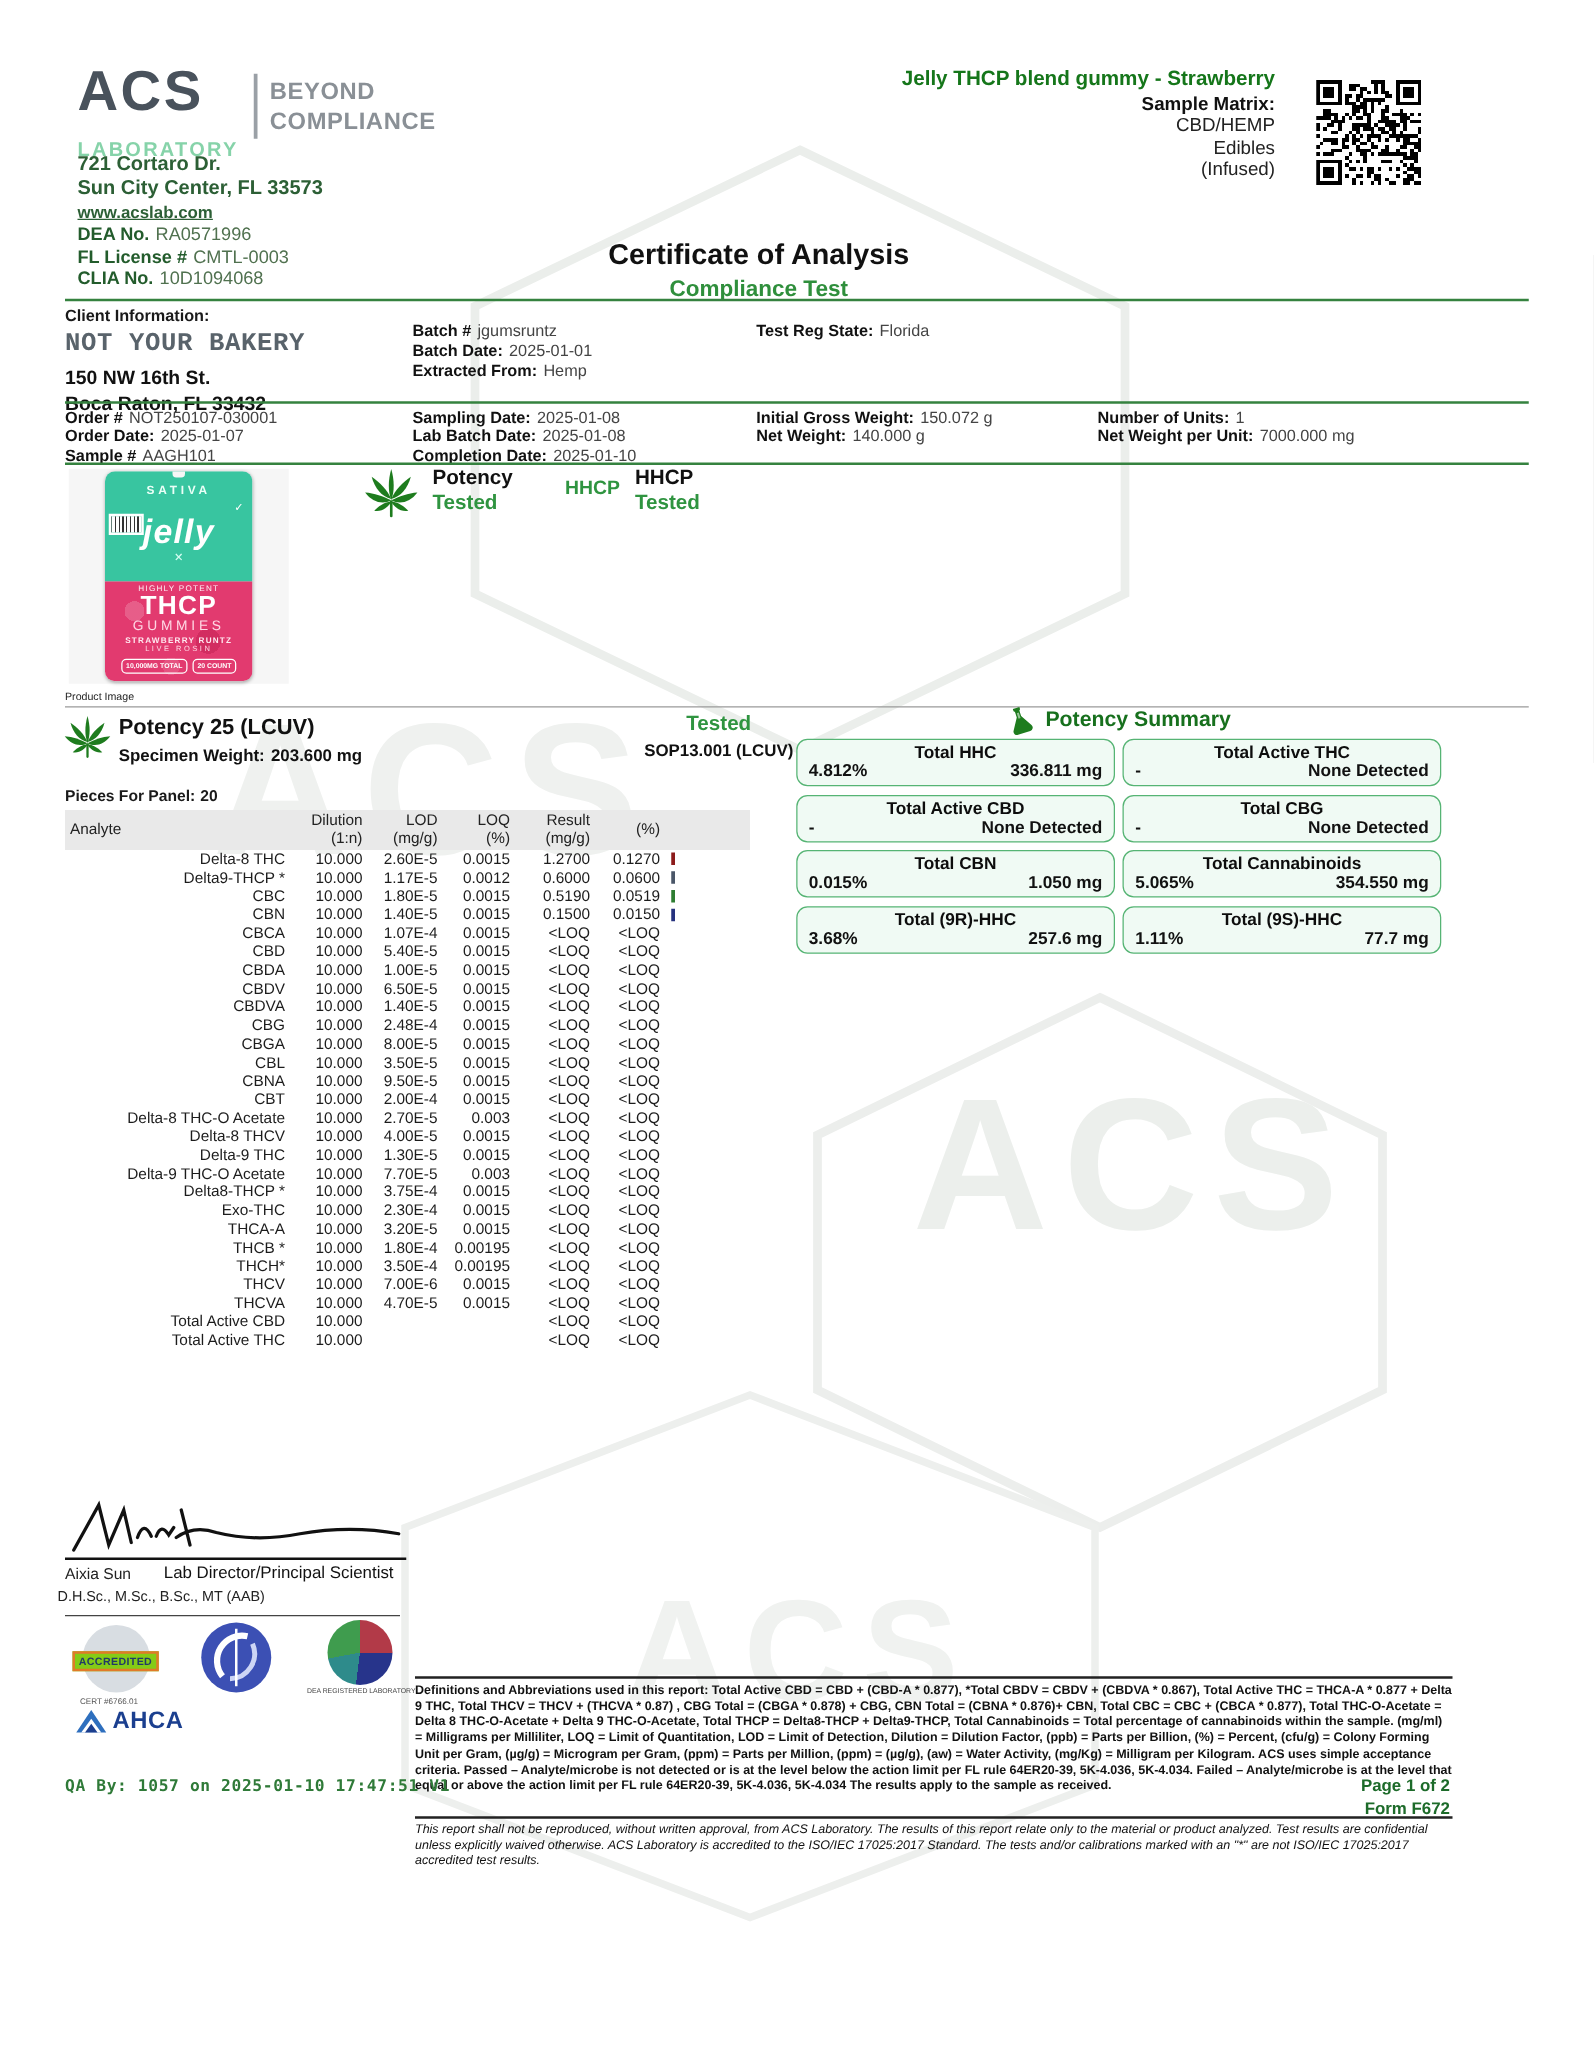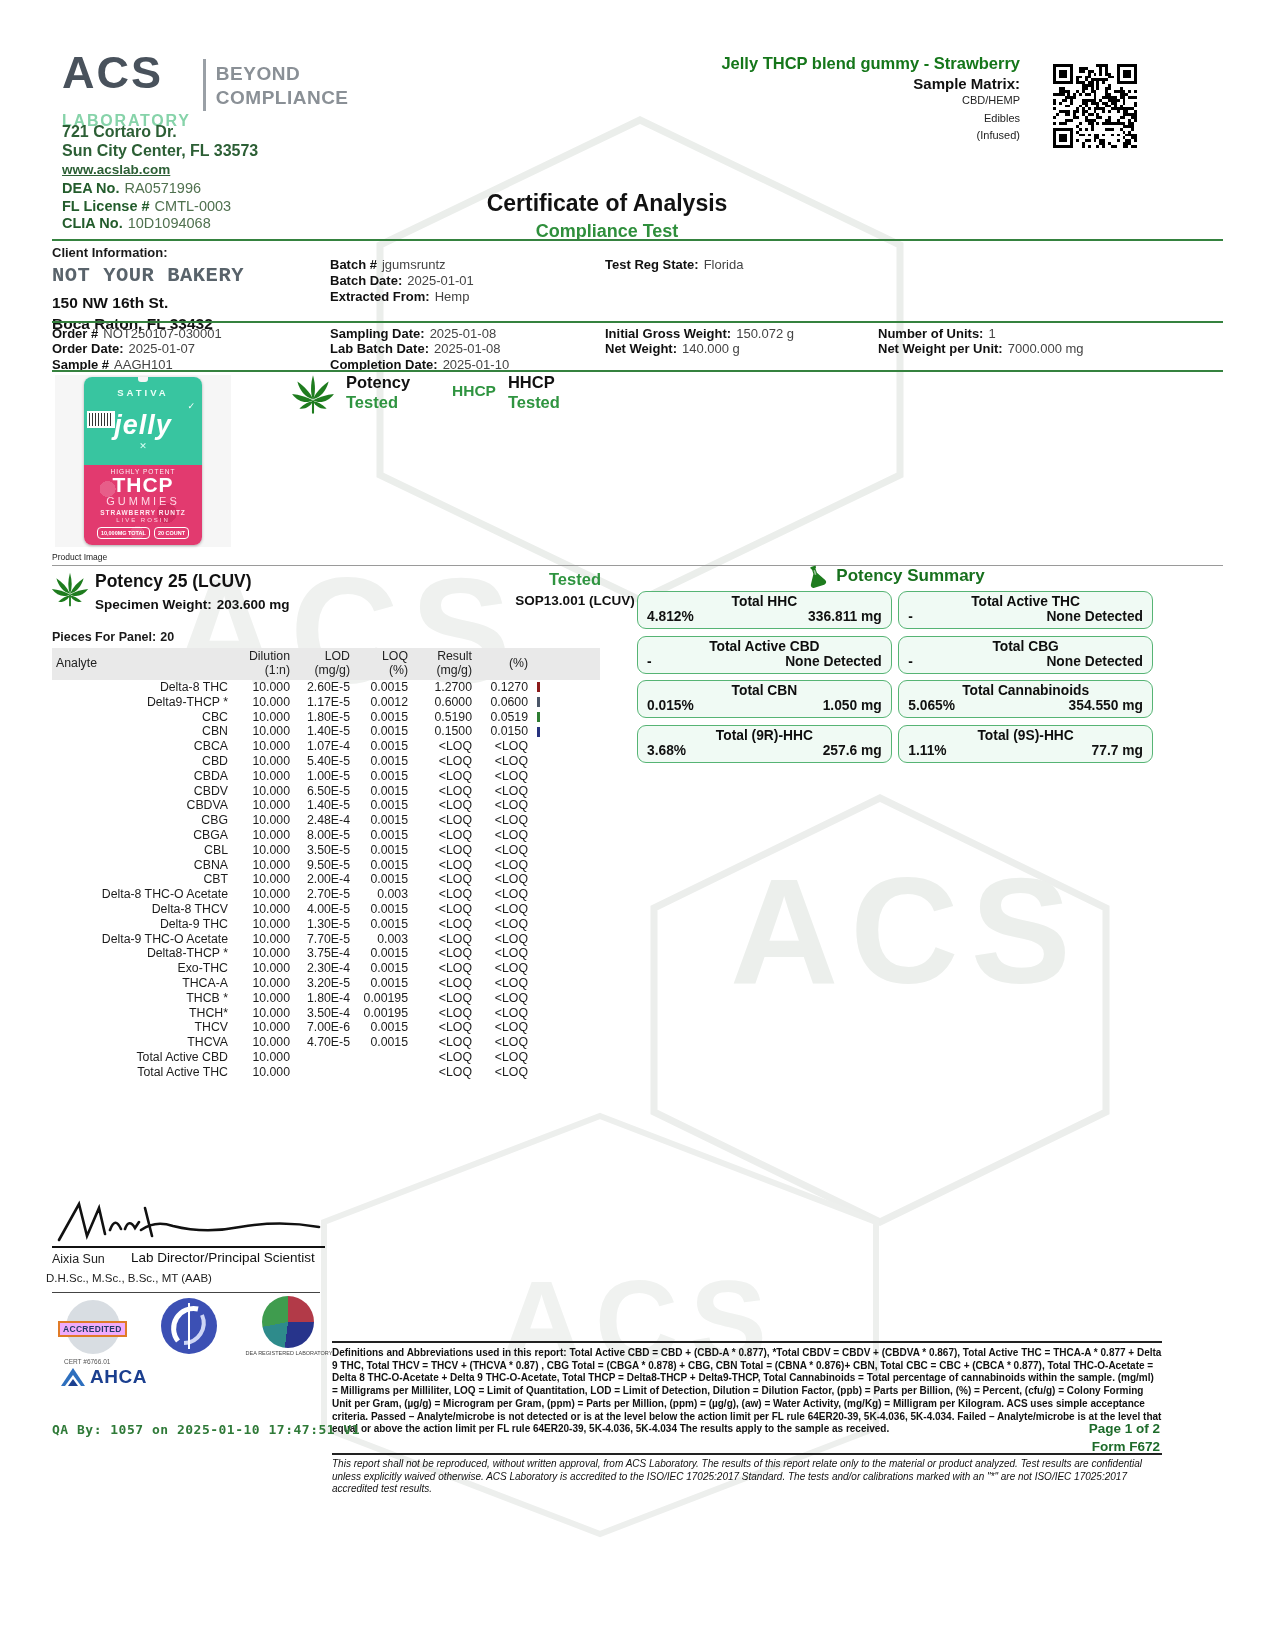--- a/index.html
+++ b/index.html
@@ -22,21 +22,21 @@
   .lab-address{left:62px;top:122px;}
   .addr-line{font-size:16px;font-weight:700;color:#2c5f35;line-height:19px;}
   .website{display:inline-block;font-size:13.5px;font-weight:700;color:#2c5f35;text-decoration:underline;margin:2px 0 3px;cursor:pointer;}
   .kv-h{font-size:14.5px;line-height:17.5px;}
   .kv-h .lbl{font-weight:700;color:#235c2c;}
   .kv-h .val{color:#50714f;margin-left:5px;}
 
   .product-head{left:560px;top:54px;width:460px;text-align:right;}
   .ph-title{color:#15761a;font-weight:700;font-size:16.5px;}
   .ph-matrix{font-weight:700;font-size:15px;color:#111;margin-top:2px;}
-  .ph-line{font-size:11px;color:#222;line-height:17.5px;}
+  .ph-line{font-size:15px;color:#222;line-height:17.5px;}
 
   .qr{left:1053px;top:64px;width:84px;height:90px;}
 
   
   .cert-title{left:52px;top:190px;width:1110px;text-align:center;}
   .ct-main{font-size:23px;font-weight:700;color:#111;}
   .ct-sub{font-size:18px;font-weight:700;color:#2f8f3c;margin-top:4px;}
 
   .hr-green{position:absolute;left:52px;width:1171px;height:2px;background:#35823f;}
   .hr-thin{position:absolute;left:52px;width:1171px;height:1px;background:#9a9a9a;}
@@ -122,21 +122,21 @@
   .sig-line{left:52px;top:1246px;width:273px;border-top:2px solid #111;}
   .sig-name{left:52px;top:1252px;font-size:12.5px;color:#222;}
   .sig-title{left:131px;top:1250px;font-size:13.5px;color:#111;}
   .sig-cred{left:46px;top:1272px;font-size:11.5px;color:#222;}
   .hr-logos{left:52px;top:1292px;width:268px;border-top:1px solid #444;}
 
   
   .logo-pjla{left:58px;top:1300px;width:90px;}
   .pjla-circle{width:54px;height:54px;border-radius:50%;background:#d8dde2;display:flex;align-items:center;justify-content:center;
     font-style:italic;font-weight:800;color:#223a66;font-size:15px;margin-left:8px;}
-  .pjla-box{position:absolute;left:0;top:21px;background:#f0abfc;border:2px solid #e07b28;padding:1px 3px;
+  .pjla-box{position:absolute;left:0;top:21px;background:#84cc16;border:2px solid #e07b28;padding:1px 3px;
     font-size:8.5px;font-weight:800;color:#223a66;letter-spacing:0.3px;}
   .pjla-cert{position:absolute;top:58px;left:6px;font-size:6.5px;color:#555;}
   .logo-blue{left:160px;top:1297px;}
   .logo-pie{left:262px;top:1296px;width:52px;height:52px;border-radius:50%;
     background:conic-gradient(#b23a48 0 25%,#27348b 25% 52%,#2e8b8b 52% 72%,#3f9c4e 72% 100%);}
   .pie-cap{left:244px;top:1350px;width:90px;font-size:5.5px;color:#444;text-align:center;line-height:6.5px;}
   .logo-ahca{left:60px;top:1366px;display:flex;align-items:center;gap:4px;}
   .ahca-word{font-size:19px;font-weight:800;color:#1b3f8f;letter-spacing:0.5px;}
 
   

